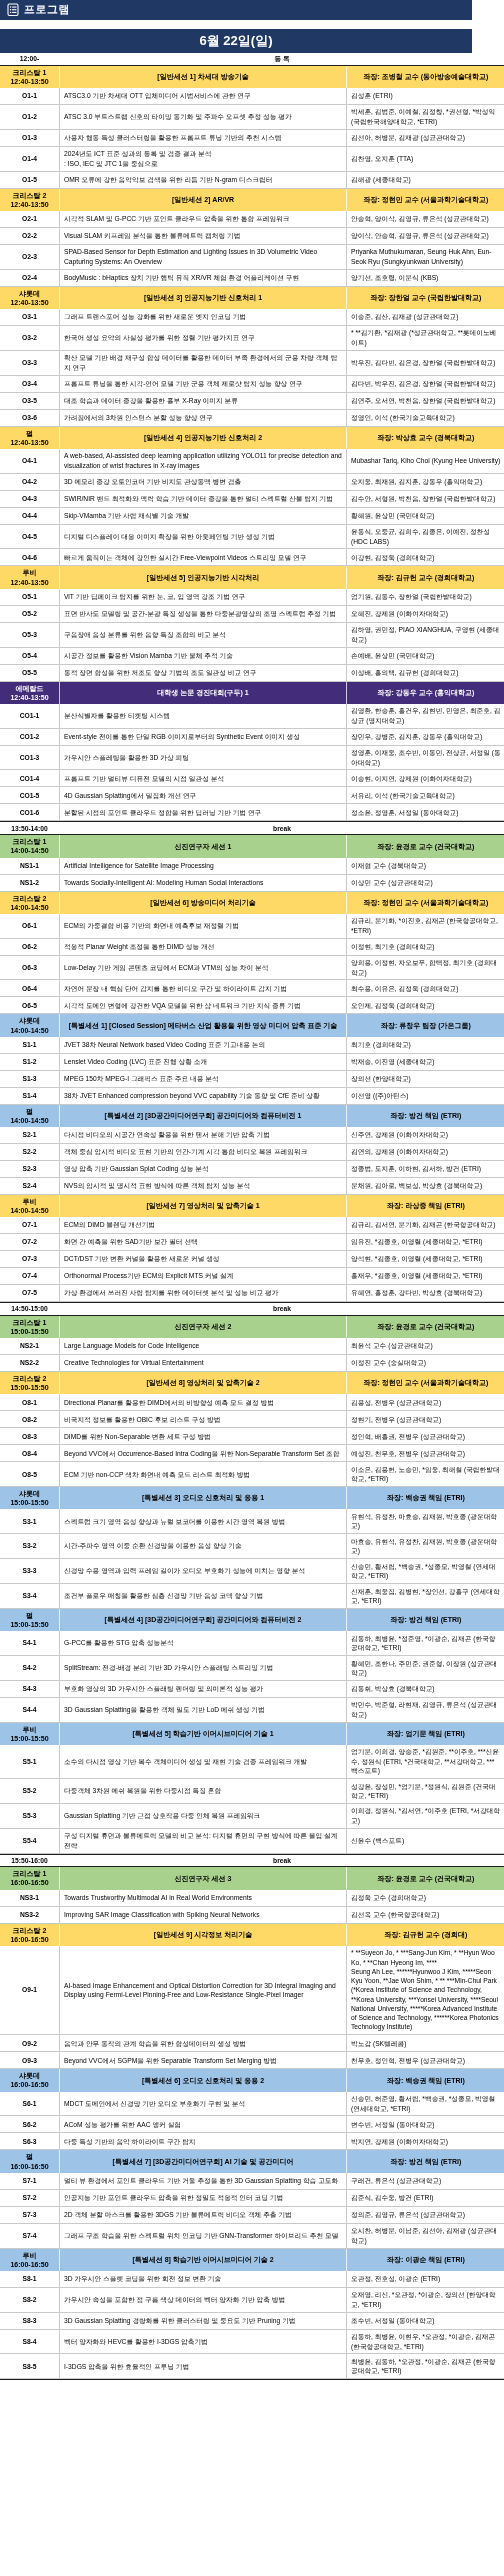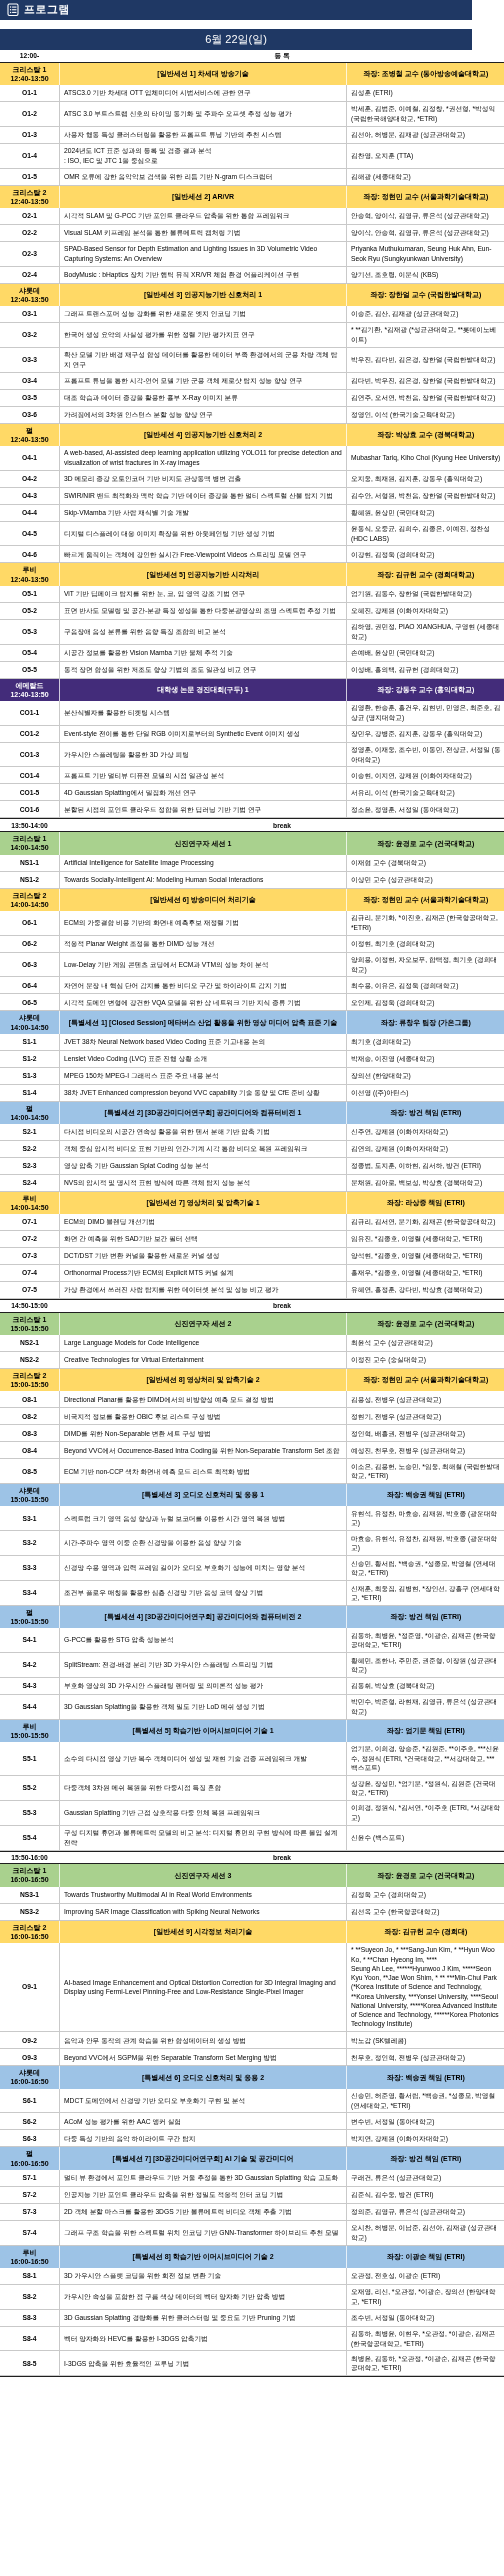--- a/index.html
+++ b/index.html
@@ -5,21 +5,21 @@
   html,body{margin:0;padding:0;background:#ffffff;}
   body{width:505px;font-family:"Liberation Sans","DejaVu Sans",sans-serif;color:#000;}
   .page{width:472px;padding-bottom:52px;}
 
   
   .topbar{background:#1F3864;height:20px;display:flex;align-items:center;padding:0 6.7px;box-sizing:border-box;}
   .topbar .icon{display:inline-flex;margin-right:5.4px;}
   .topbar h1{color:#fff;font-size:10.8px;font-weight:bold;margin:0;letter-spacing:0.7px;}
 
   
-  .datebar{background:#1F3864;color:#fff;font-weight:normal;font-size:11px;text-align:center;
+  .datebar{background:#1F3864;color:#fff;font-weight:bold;font-size:13px;text-align:center;
            padding:2.7px 0;margin-top:9.4px;}
 
   .table{width:505px;border-bottom:1.3px solid #1f1f1f;}
   .row{display:grid;grid-template-columns:59px 287px 159px;align-items:stretch;box-sizing:border-box;}
   .row .cell{display:flex;align-items:center;box-sizing:border-box;font-size:6.7px;line-height:1.38;}
   .bold{font-weight:bold;}
   .center{justify-content:center;text-align:center;}
 
   
   .reg-row,.break-row{border-bottom:1.3px solid #1f1f1f;}

